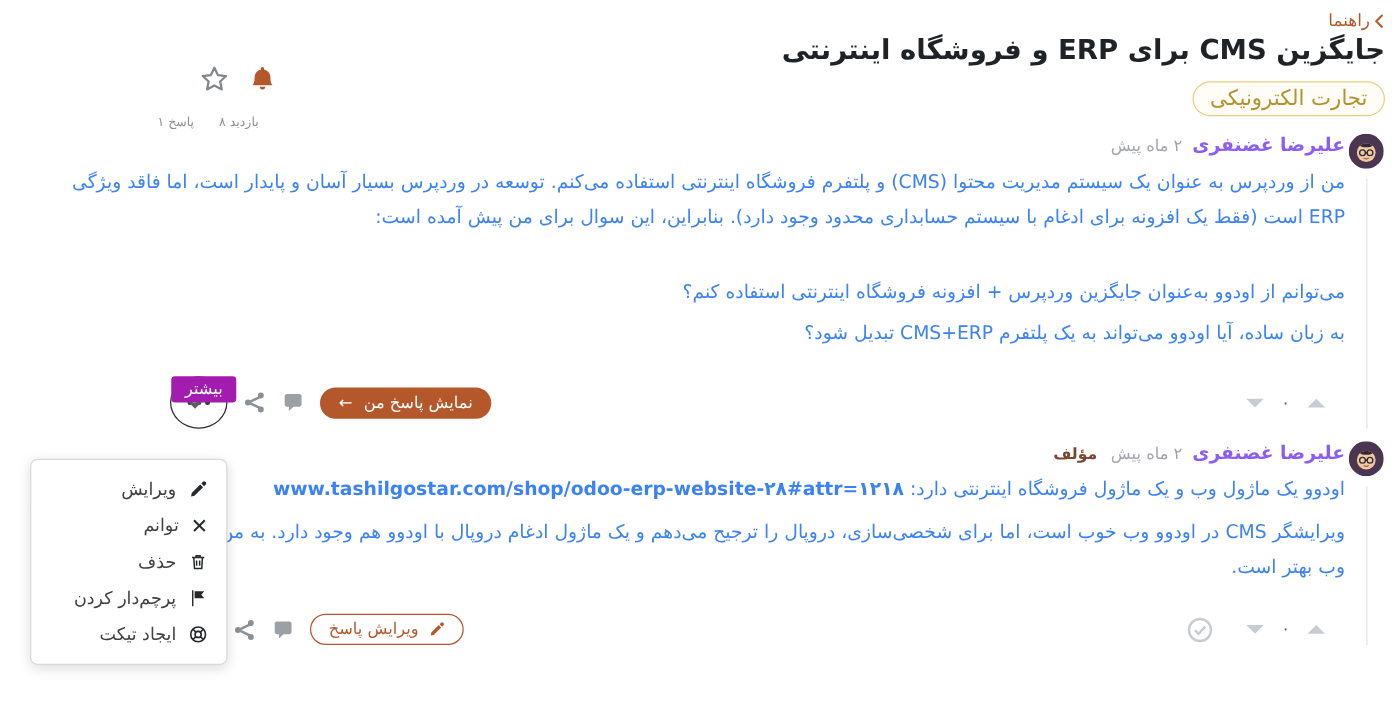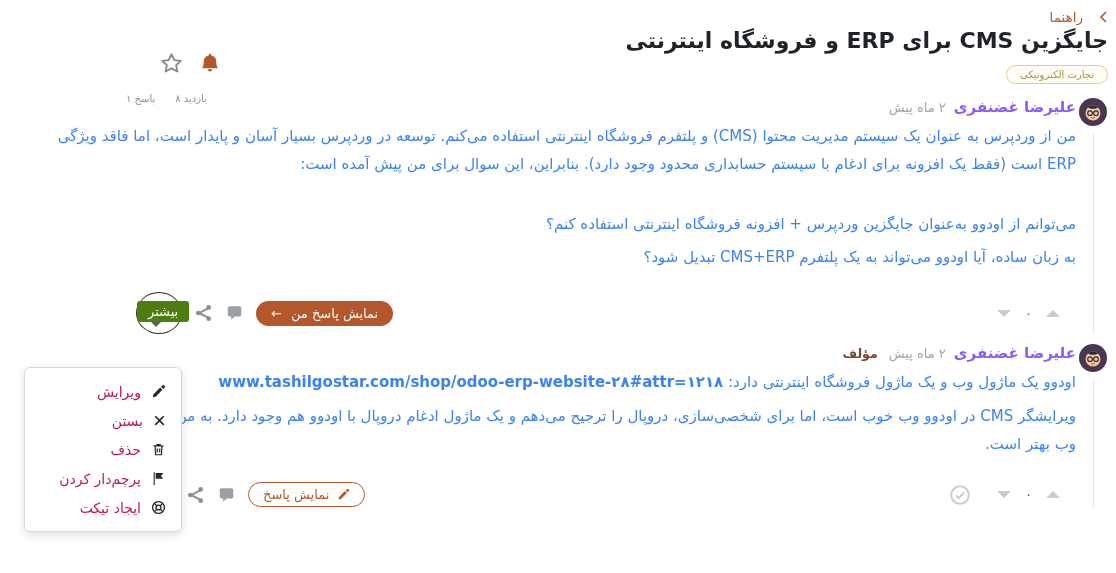--- a/index.html
+++ b/index.html
@@ -1,25 +1,25 @@
 <!DOCTYPE html>
 <html lang="fa" dir="rtl" style="--accent: #b4572a; --tag-border: #e8cf7e; --tag-text: #b3922f; --icon-gray: #9aa0a6; --vote-gray: #c7ccd2;"><head>
 <meta charset="utf-8">
 <style>
   html,body{margin:0;padding:0;background:#fff;}
   .page{position:relative;width:1116px;height:573px;background:#ffffff;overflow:hidden;
         direction:rtl;font-family:"DejaVu Sans",sans-serif;color:#212529;}
 
   
-  .breadcrumb{display:flex;align-items:center;gap:16px;padding:9px 8px 0 0;
+  .breadcrumb{display:flex;align-items:center;gap:3px;padding:9px 8px 0 0;
               color:var(--accent);font-size:13.5px;margin-left:24px;}
   .page-title{margin:3px 8px 0 0;text-align:right;font-size:22px;font-weight:700;color:#1f2327;}
   .meta-row{display:flex;justify-content:flex-start;padding:12px 8px 0 0;}
   .tag-pill{border:1px solid #e8cf7e;color:#b3922f;background:#fffdf5;border-radius:20px;
-            padding:3px 13px;font-size:10px;}
+            padding:3px 13px;font-size:17px;}
   .head-icons{position:absolute;top:52px;left:160px;display:flex;gap:16px;align-items:center;}
   .stats{position:absolute;top:93px;left:126px;direction:ltr;display:flex;gap:20px;
          font-size:10px;color:#8e8e99;text-align:right;}
 
   
   .posts{margin-top:14px;}
   .post{display:flex;padding:0 6px 0 0;}
   .avatar-col{width:34px;flex:none;display:flex;flex-direction:column;align-items:center;}
   .thread-line{width:1px;flex:1;background:#e4e4e8;margin-top:8px;min-height:10px;}
   .post-main{flex:1;min-width:0;padding-left:40px;}
@@ -50,29 +50,29 @@
             display:flex;align-items:center;justify-content:center;background:#fff;cursor:pointer;}
   .dots{display:flex;gap:3.5px;}
   .dots i{width:3.6px;height:3.6px;border-radius:50%;background:#3a3a3a;}
 
   .show-answer-badge{background:var(--accent);color:#fff;font-size:13px;border-radius:16px;
                      padding:5px 15px;display:flex;direction:rtl;gap:9px;align-items:center;cursor:pointer;}
   .edit-answer-badge{border:1px solid var(--accent);color:var(--accent);font-size:13px;border-radius:16px;
                      padding:4px 14px;display:flex;direction:rtl;gap:8px;align-items:center;background:#fff;cursor:pointer;}
 
   
-  .tooltip{position:absolute;top:301px;left:137px;background:#4d7c0f;color:#fff;font-size:13px;
+  .tooltip{position:absolute;top:301px;left:137px;background:#a21caf;color:#fff;font-size:13px;
            padding:3px 11px;border-radius:3px;z-index:12;}
   .tooltip::after{content:"";position:absolute;bottom:-5px;left:14px;width:0;height:0;
                   border-left:5px solid transparent;border-right:5px solid transparent;
                   border-top:5px solid #5f5f5f;}
   .menu{position:absolute;top:367px;left:24px;width:156px;background:#fff;border:1px solid #d8d8dd;
         border-radius:6px;box-shadow:0 3px 10px rgba(0,0,0,.13);padding:9px 0;z-index:10;}
   .menu-item{display:flex;align-items:center;gap:10px;padding:6.5px 15px;font-size:14px;
-             color:#be185d;cursor:pointer;}
+             color:#404040;cursor:pointer;}
   .menu-item svg{flex:none;}
 </style>
 </head>
 <body>
 
 <div class="page">
 
   <div class="breadcrumb">
     <svg width="9" height="12" viewBox="0 0 9 12">
       <path d="M7 1 2 6l5 5" fill="none" stroke="#b4572a" stroke-width="1.6"></path>
@@ -212,21 +212,21 @@
             </span>
             <span style="display:flex;">
               <svg width="19" height="18" viewBox="0 0 16 16">
                 <path fill="#9aa0a6" d="M2 3.5C2 2.7 2.7 2 3.5 2h9c.8 0 1.5.7 1.5 1.5v6c0 .8-.7 1.5-1.5 1.5H8.2l-3.2 3v-3H3.5C2.7 11 2 10.3 2 9.5z"></path>
               </svg>
             </span>
             <div class="edit-answer-badge">
               <svg width="13" height="13" viewBox="0 0 16 16">
                 <path fill="#b4572a" d="M12.1 1.5a1.5 1.5 0 0 1 2.1 0l.3.3a1.5 1.5 0 0 1 0 2.1L13.1 5.3 10.7 2.9zM9.8 3.8l2.4 2.4-7.3 7.3L2 14l.5-2.9z"></path>
               </svg>
-              <span>نمایش پاسخ</span>
+              <span>ویرایش پاسخ</span>
             </div>
           </div>
           <div class="votes">
             <span class="accept">
               <svg width="22" height="22" viewBox="0 0 18 18">
                 <g fill="none" stroke="#c7ccd2" stroke-width="1.6">
                   <circle cx="9" cy="9" r="7.2"></circle>
                     <path d="M5.8 9.3l2.2 2.2 4.4-4.7"></path>
                 </g>
               </svg>
@@ -246,21 +246,21 @@
     <div class="menu-item">
       <svg width="15" height="15" viewBox="0 0 16 16">
         <path fill="#26292c" d="M12.1 1.5a1.5 1.5 0 0 1 2.1 0l.3.3a1.5 1.5 0 0 1 0 2.1L13.1 5.3 10.7 2.9zM9.8 3.8l2.4 2.4-7.3 7.3L2 14l.5-2.9z"></path>
       </svg>
       <span>ویرایش</span>
     </div>
     <div class="menu-item">
       <svg width="13" height="13" viewBox="0 0 16 16">
         <path fill="#26292c" d="M3.4 2 8 6.6 12.6 2 14 3.4 9.4 8l4.6 4.6-1.4 1.4L8 9.4 3.4 14 2 12.6 6.6 8 2 3.4z"></path>
       </svg>
-      <span>بستن</span>
+      <span>توانم</span>
     </div>
     <div class="menu-item">
       <svg width="15" height="15" viewBox="0 0 16 16">
         <g fill="none" stroke="#26292c" stroke-width="1.3">
           <path d="M2.8 4.2h10.4M6.3 4.2V2.8h3.4v1.4M4.3 4.2l.6 9.4h6.2l.6-9.4M6.7 6.8v4.4M9.3 6.8v4.4"></path>
         </g>
       </svg>
       <span>حذف</span>
     </div>
     <div class="menu-item">

